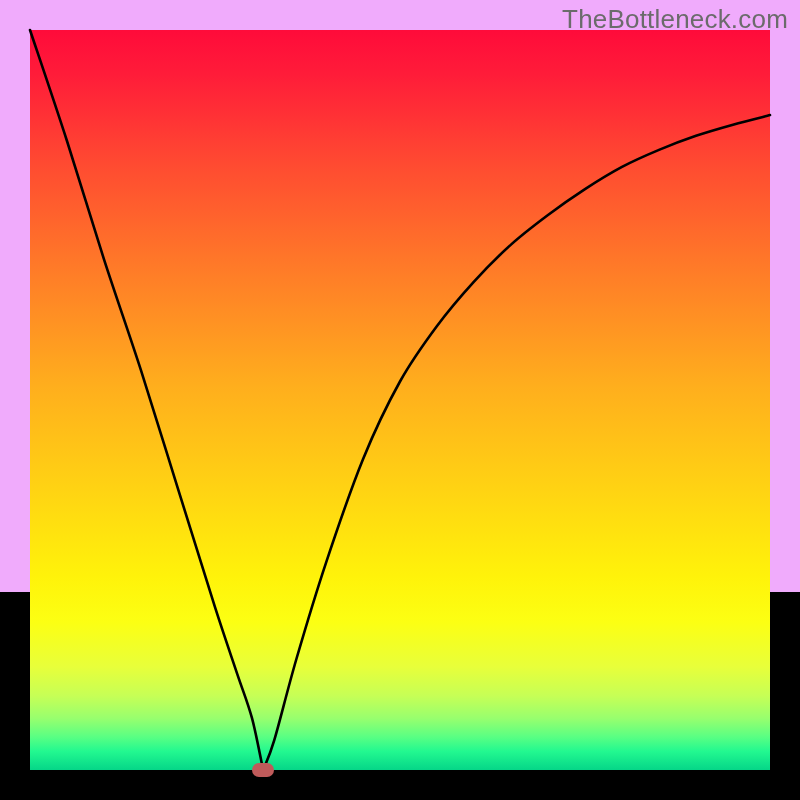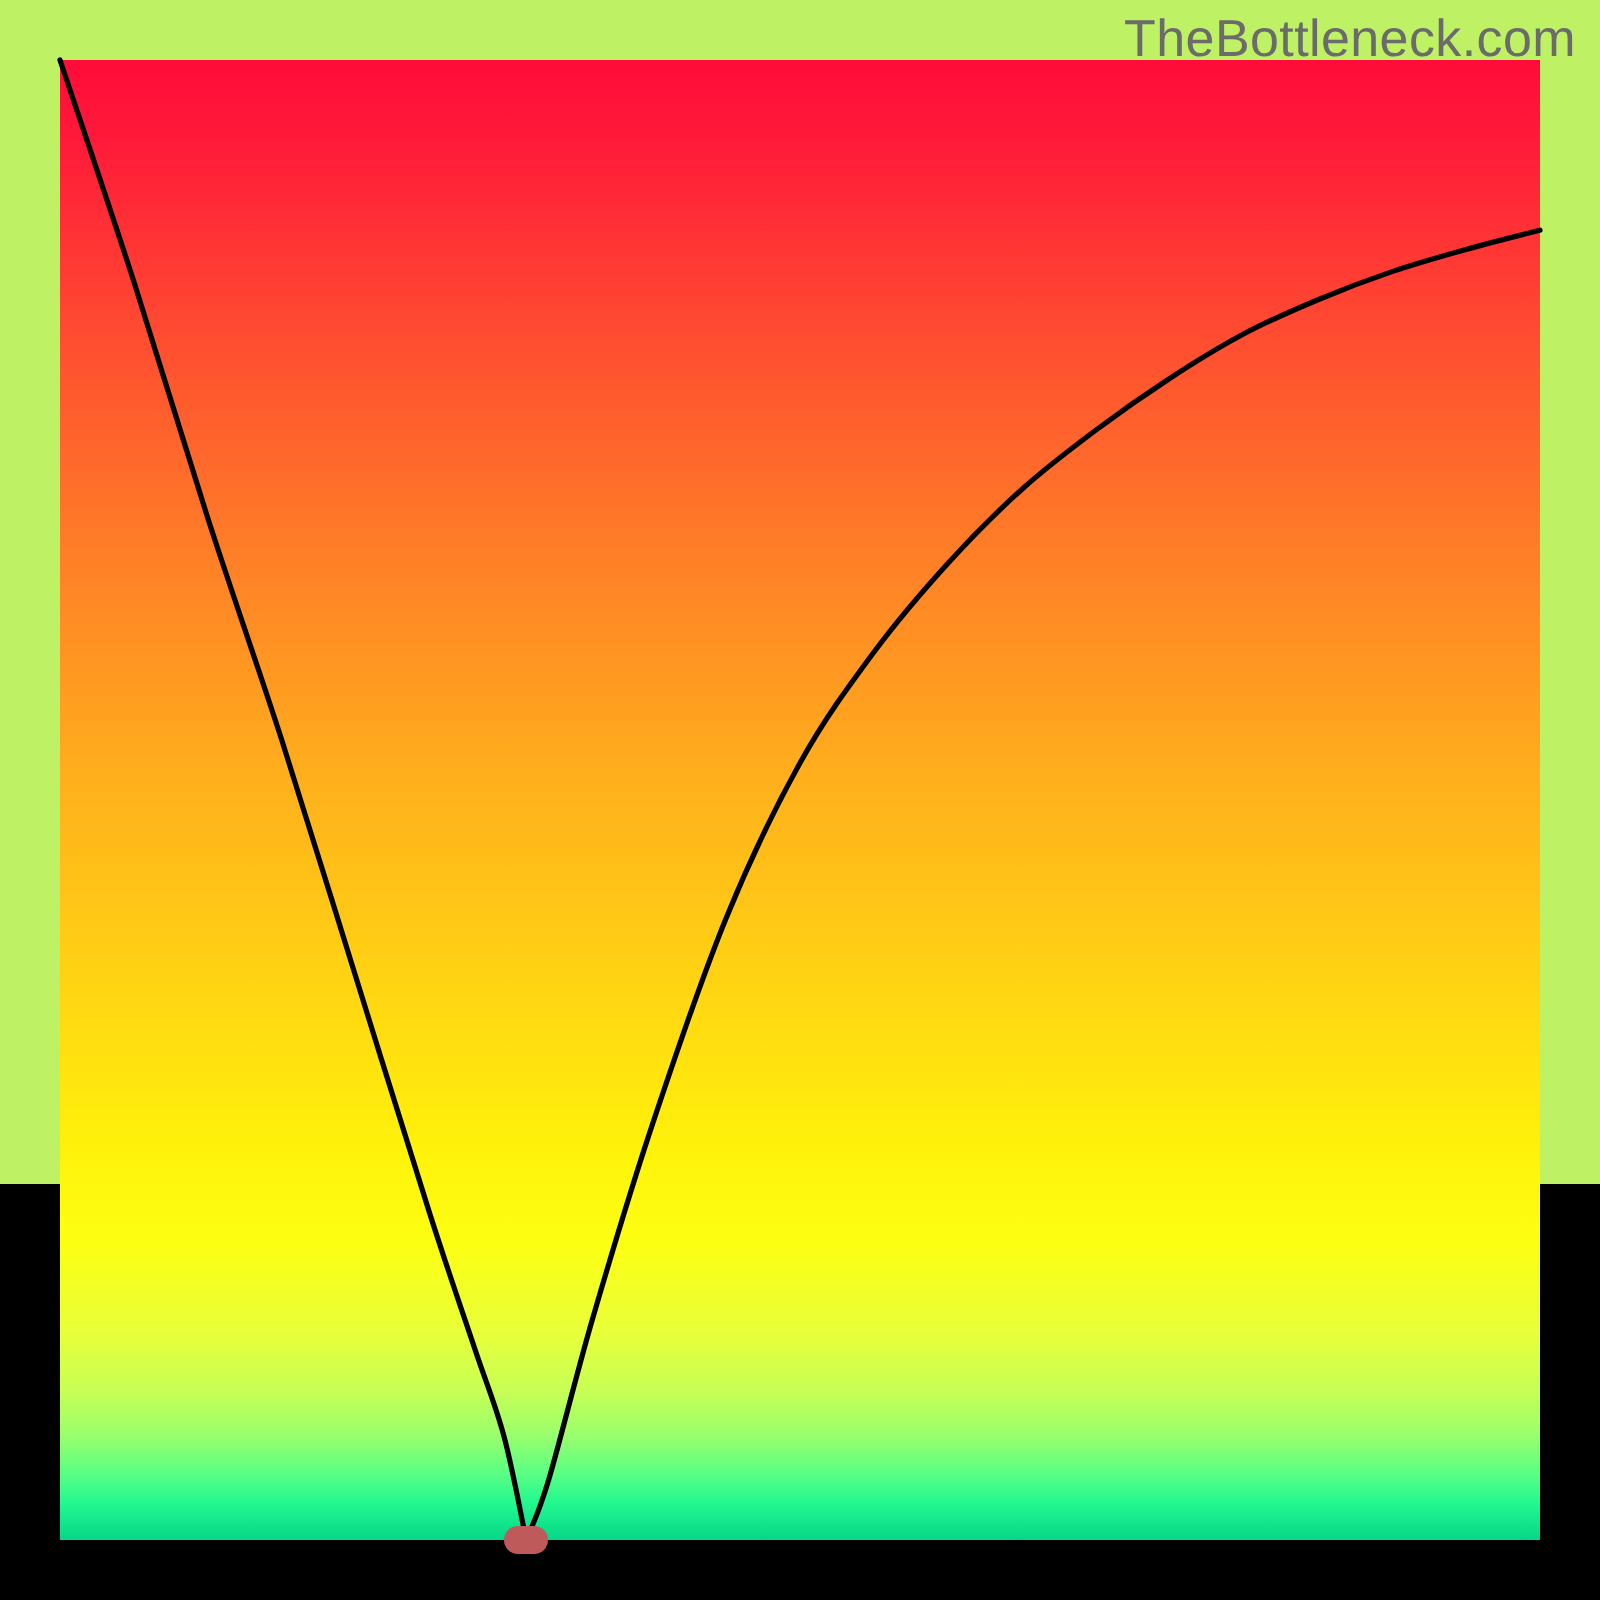--- a/index.html
+++ b/index.html
@@ -8,21 +8,21 @@
     width: 800px;
     height: 800px;
     overflow: hidden;
     background: #000;
     font-family: Arial, Helvetica, sans-serif;
   }
   .frame {
     position: relative;
     width: 800px;
     height: 592px;
-    background: #bef264;
+    background: #f0abfc;
   }
   .plot-area {
     position: absolute;
     left: 30px;
     top: 30px;
     width: 740px;
     height: 740px;
     box-sizing: border-box;
   }
   .gradient {

